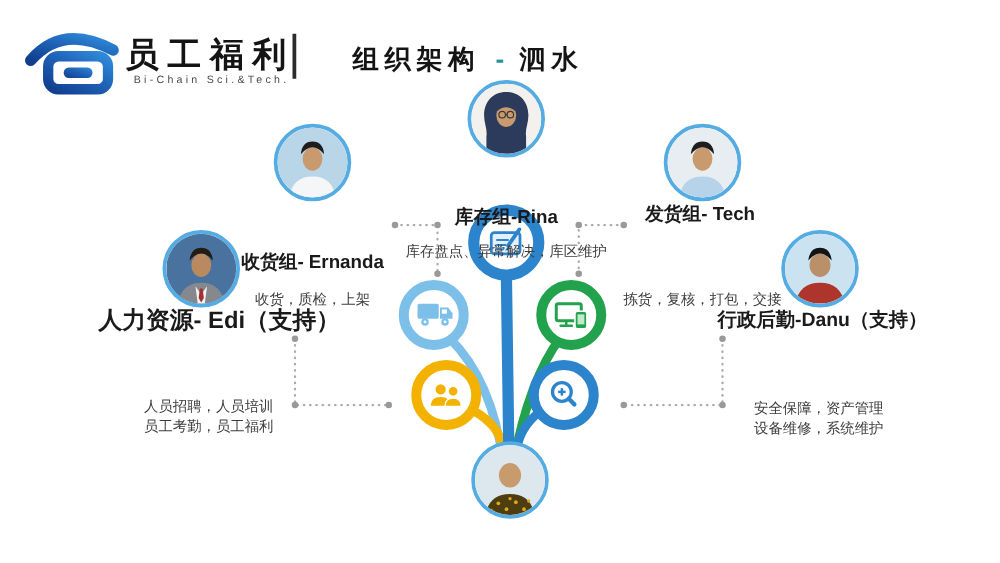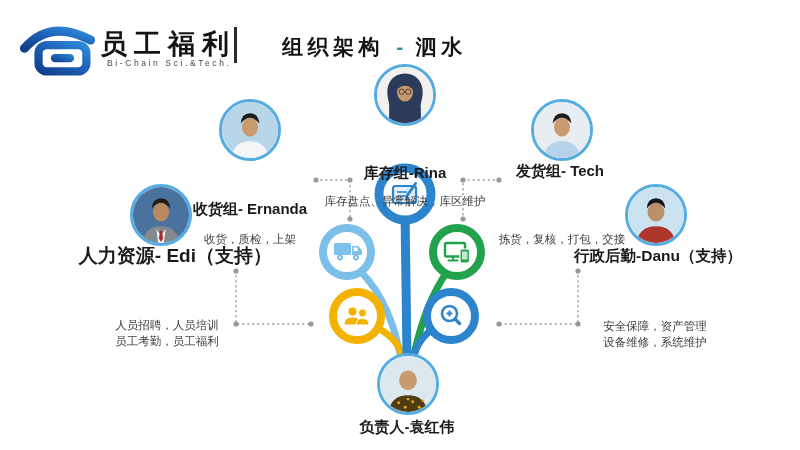--- a/index.html
+++ b/index.html
@@ -253,15 +253,14 @@
   <div class="node-desc ds-andre">拣货，复核，打包，交接</div>
 
   <div class="node-name nm-edi">人力资源- Edi（支持）</div>
   <div class="node-desc ds-edi1">人员招聘，人员培训</div>
   <div class="node-desc ds-edi2">员工考勤，员工福利</div>
 
   <div class="node-name nm-danu">行政后勤-Danu（支持）</div>
   <div class="node-desc ds-danu1">安全保障，资产管理</div>
   <div class="node-desc ds-danu2">设备维修，系统维护</div>
 
-  <div class="node-name nm-yuan">负责人-袁红伟</div>
 
 </div>
 
 </body></html>

